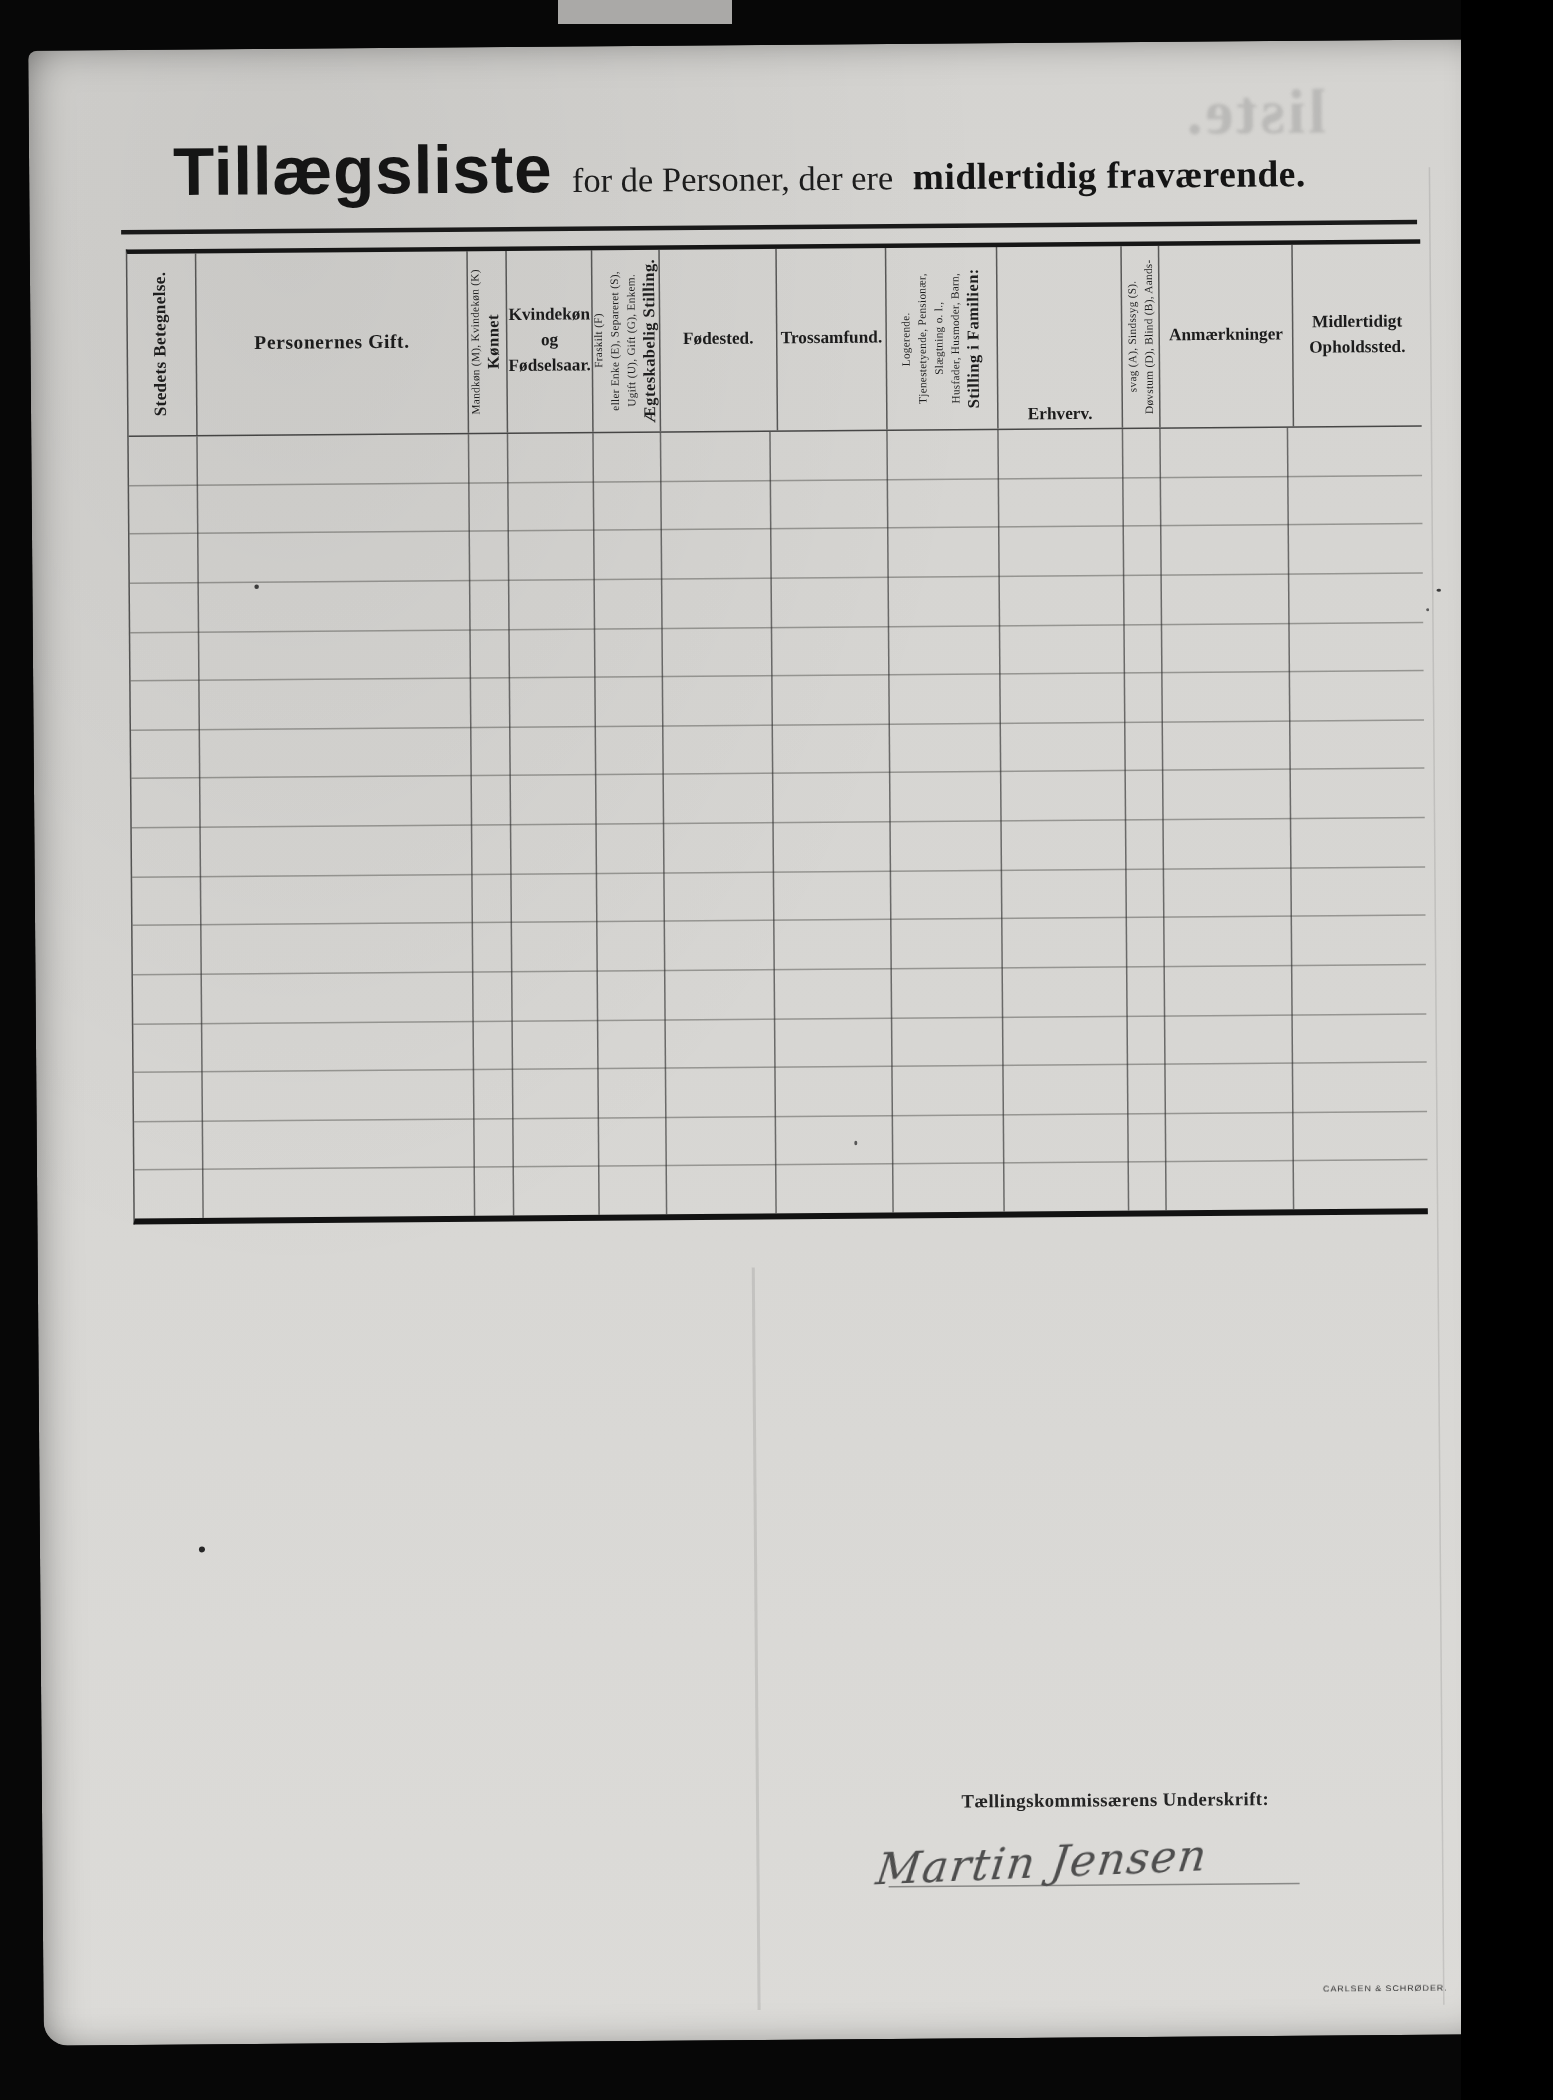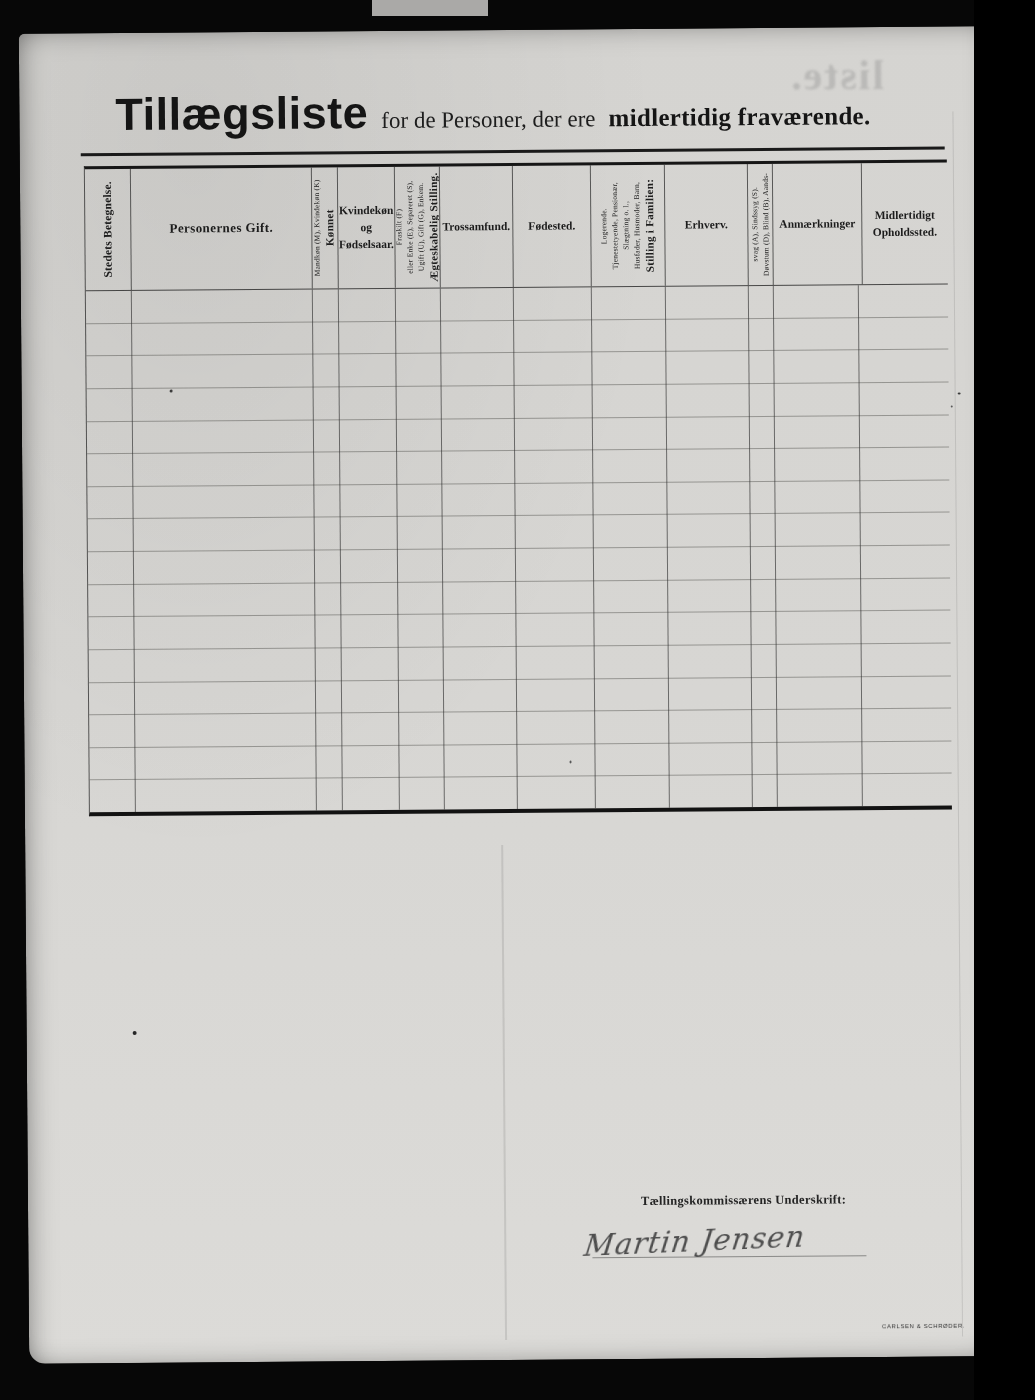--- a/index.html
+++ b/index.html
@@ -146,34 +146,34 @@
           </div>
           <div class="th" style="width: 57px;">
             <div class="hlabel">Kvindekøn og Fødselsaar.</div>
           </div>
           <div class="th vcell" style="width: 45px;">
             <div class="vtext">Fraskilt (F)</div>
             <div class="vtext">eller Enke (E), Separeret (S),</div>
             <div class="vtext">Ugift (U), Gift (G), Enkem.</div>
             <div class="vtext vmain">Ægteskabelig Stilling.</div>
           </div>
+          <div class="th" style="width: 78px;">
+            <div class="hlabel">Fødested.</div>
+          </div>
           <div class="th" style="width: 73px;">
             <div class="hlabel">Trossamfund.</div>
-          </div>
-          <div class="th" style="width: 78px;">
-            <div class="hlabel">Fødested.</div>
           </div>
           <div class="th vcell" style="width: 74px;">
             <div class="vtext">Logerende.</div>
             <div class="vtext">Tjenestetyende, Pensionær,</div>
             <div class="vtext">Slægtning o. l.,</div>
             <div class="vtext">Husfader, Husmoder, Barn,</div>
             <div class="vtext vmain">Stilling i Familien:</div>
           </div>
-          <div class="th" style="width: 83px;">
+          <div class="th" style="width: 83px; align-items: flex-end;">
             <div class="hlabel">Erhverv.</div>
           </div>
           <div class="th vcell" style="width: 25px;">
             <div class="vtext">svag (A), Sindssyg (S).</div>
             <div class="vtext">Døvstum (D), Blind (B), Aands-</div>
           </div>
           <div class="th" style="width: 89px;">
             <div class="hlabel">Anmærkninger</div>
           </div>
           <div class="th" style="width: 85px;">

